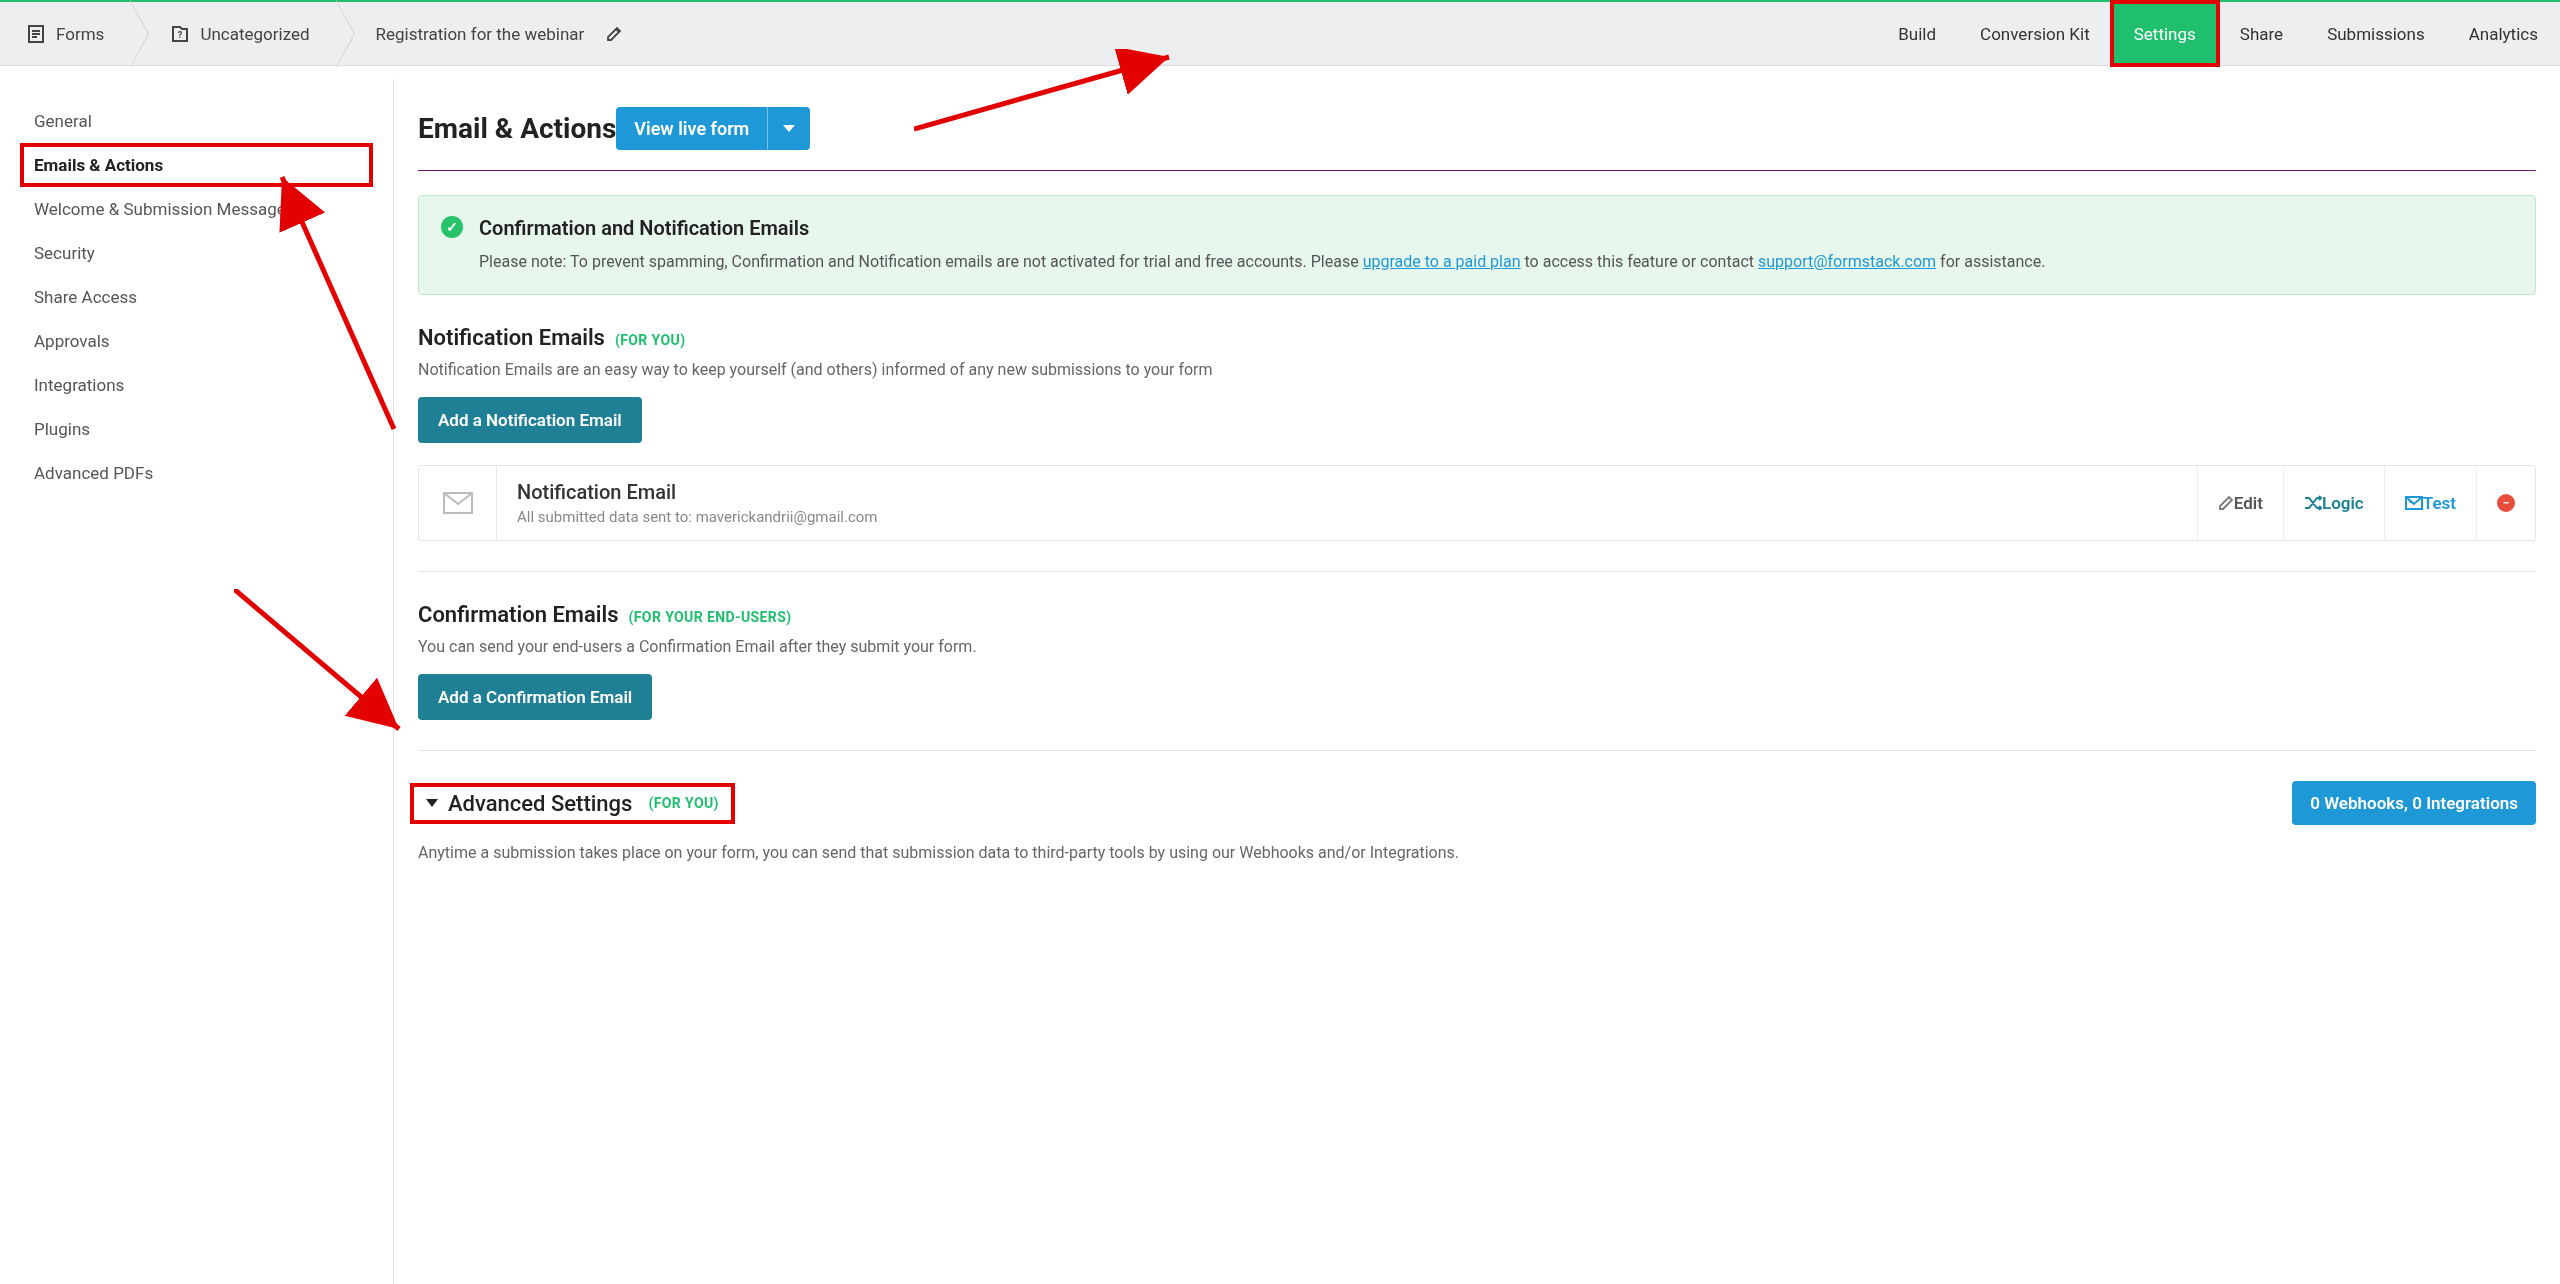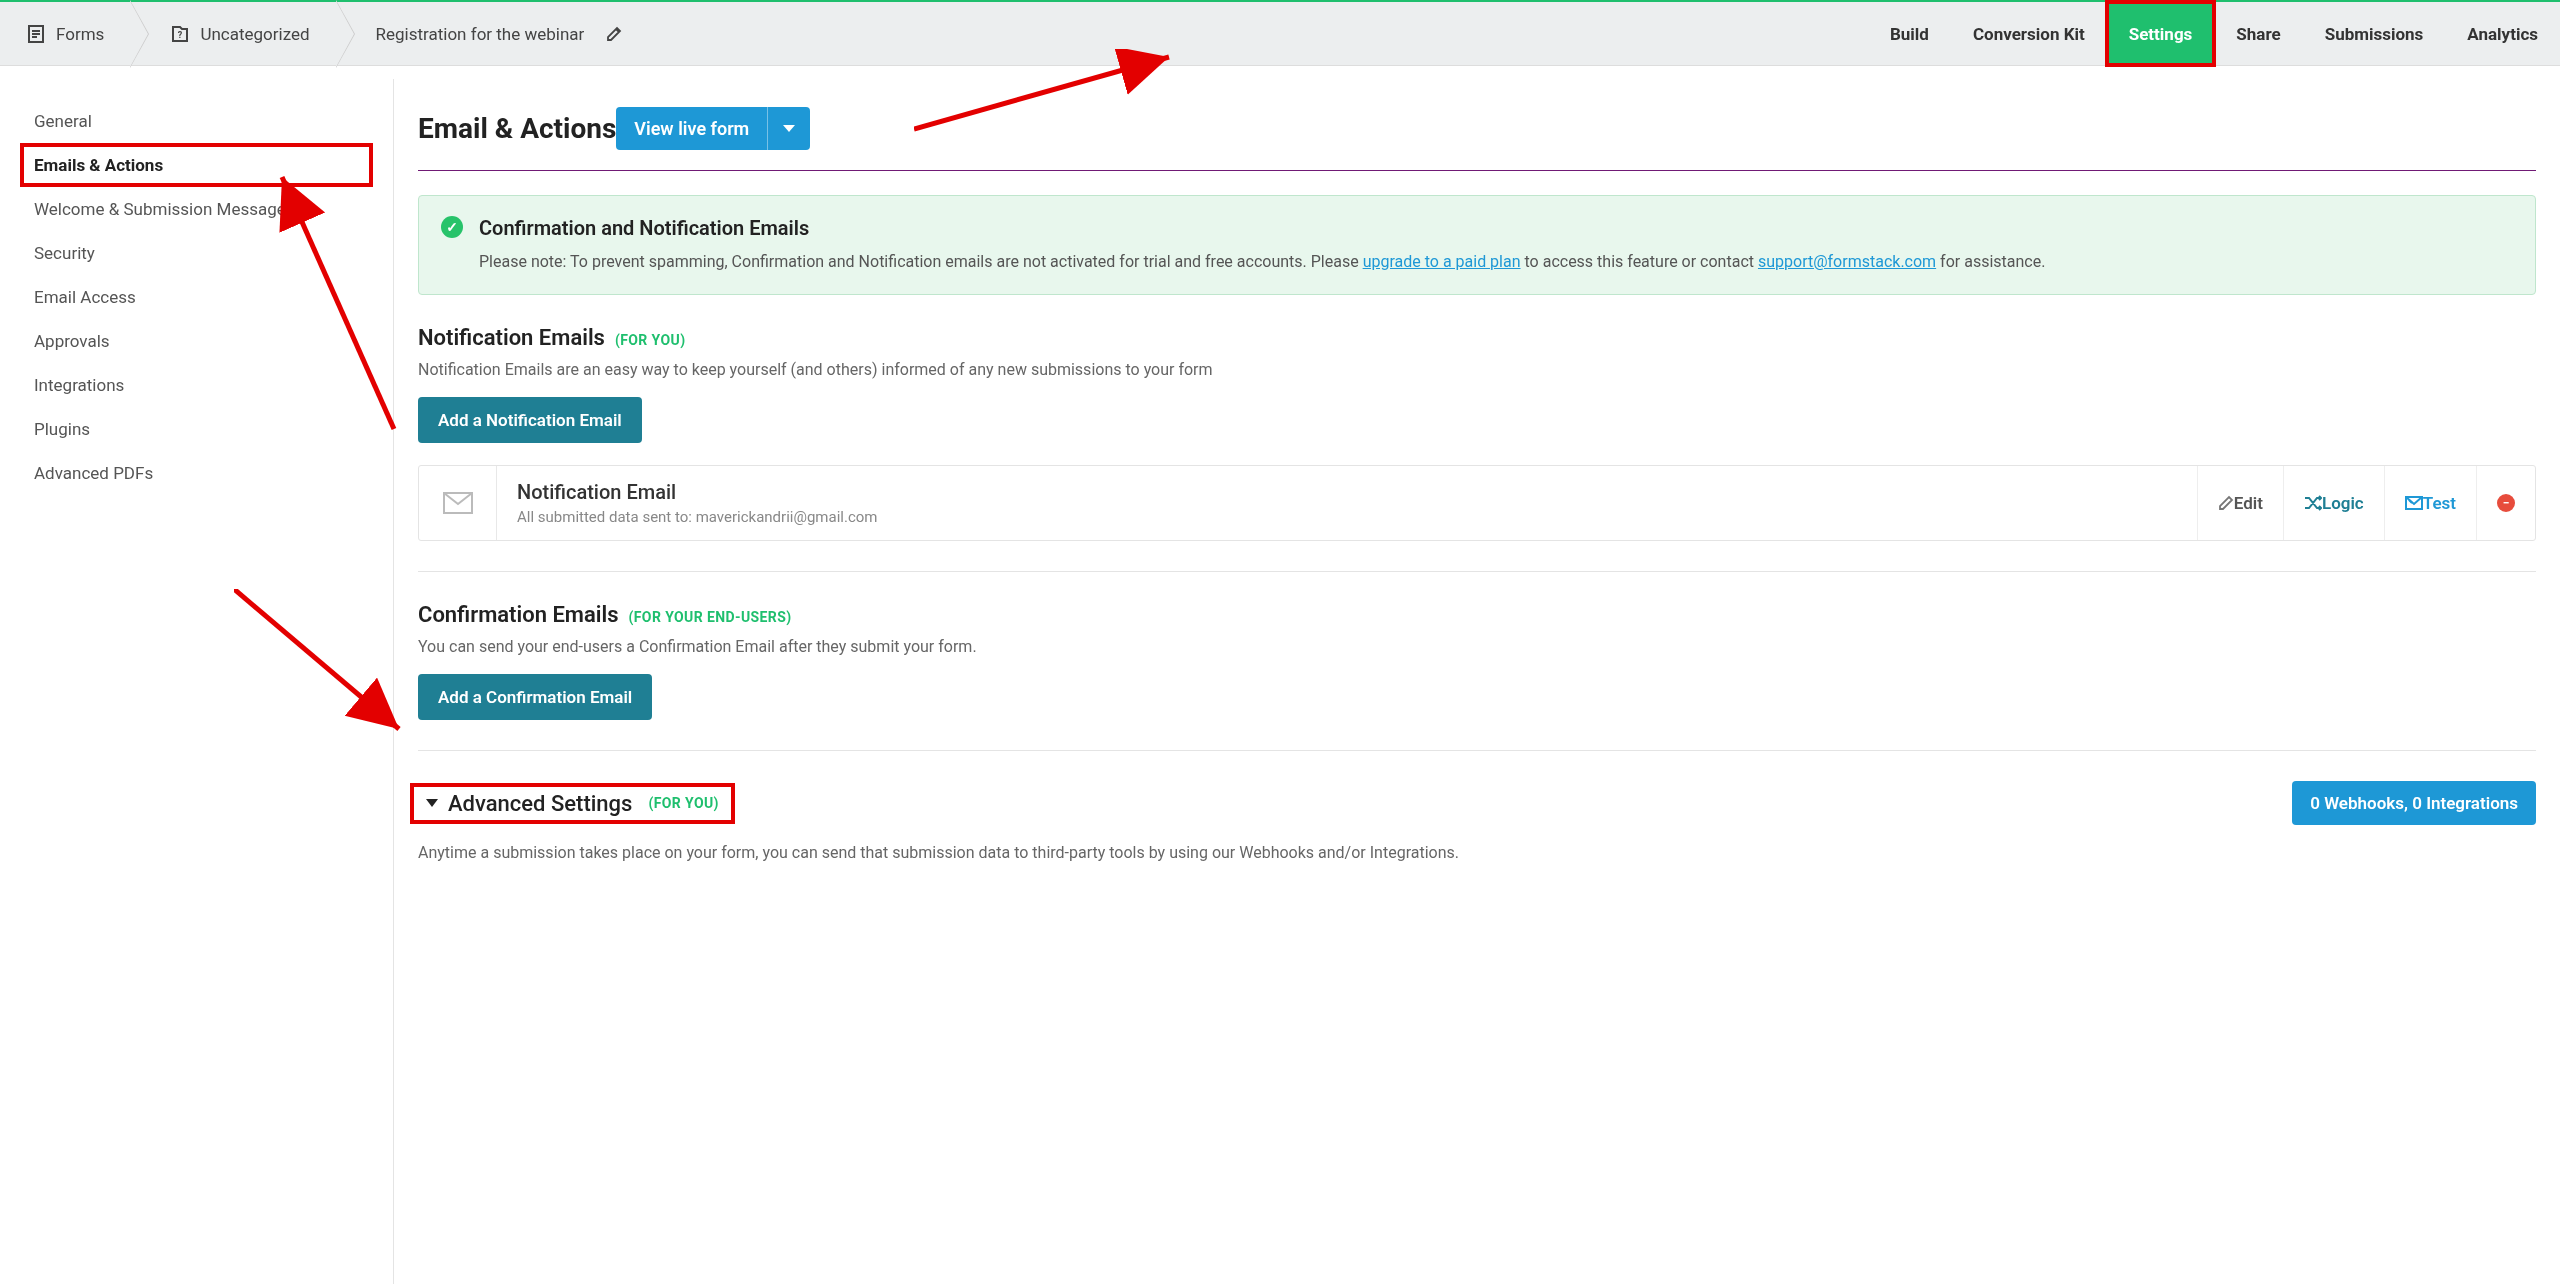--- a/index.html
+++ b/index.html
@@ -8,21 +8,21 @@
 .topbar { height: 66px; background: #eceeef; border-top: 2px solid #1fbf6e; border-bottom: 1px solid #ddd; display: flex; align-items: center; }
 .breadcrumb { display: flex; align-items: flex-end; height: 100%; }
 .bc-item { display: flex; align-items: center; gap: 10px; padding: 0 26px; height: 100%; position: relative; color: #444; font-size: 17px; cursor: pointer; }
 .bc-arrow { width: 0; height: 0; border-top: 33px solid transparent; border-bottom: 33px solid transparent; border-left: 18px solid #eceeef; position: absolute; right: -18px; z-index: 2; }
 .bc-arrow-border { width: 0; height: 0; border-top: 34px solid transparent; border-bottom: 34px solid transparent; border-left: 19px solid #ccc; position: absolute; right: -19px; z-index: 1; }
 .bc-icon { width: 20px; height: 20px; display: flex; align-items: center; justify-content: center; color: #555; }
 .bc-last { padding-left: 40px; }
 .edit-icon { margin-left: 12px; color: #555; }
 
 .topnav { margin-left: auto; display: flex; height: 100%; }
-.topnav-item { padding: 0 22px; display: flex; align-items: center; height: 100%; color: #333; font-size: 17px; cursor: pointer; font-weight: bold; }
+.topnav-item { padding: 0 22px; display: flex; align-items: center; height: 100%; color: #333; font-size: 17px; cursor: pointer; }
 .topnav-item.active { background: #1fbf6e; color: #fff; }
 .topnav-item.highlighted { outline: 4px solid #e30000; outline-offset: -2px; }
 
 .layout { display: flex; margin-top: 13px; }
 .sidebar { width: 394px; border-right: 1px solid #e4e4e4; padding-top: 20px; min-height: calc(100vh - 66px); }
 .sidebar-item { padding: 12px 34px; font-size: 17px; color: #555; cursor: pointer; }
 .sidebar-item.active { font-weight: 700; color: #222; }
 .sidebar-item.highlighted { outline: 4px solid #e30000; outline-offset: -2px; margin: 2px 22px; padding: 10px 12px; }
 
 .main { flex: 1; padding: 28px 24px 40px 24px; position: relative; }
@@ -117,21 +117,21 @@
   </div>
 </div>
 
 <div class="layout">
 
   <div class="sidebar">
     <div class="sidebar-item">General</div>
     <div class="sidebar-item active highlighted">Emails &amp; Actions</div>
     <div class="sidebar-item">Welcome &amp; Submission Message</div>
     <div class="sidebar-item">Security</div>
-    <div class="sidebar-item">Email Access</div>
+    <div class="sidebar-item">Share Access</div>
     <div class="sidebar-item">Approvals</div>
     <div class="sidebar-item">Integrations</div>
     <div class="sidebar-item">Plugins</div>
     <div class="sidebar-item">Advanced PDFs</div>
   </div>
 
   <div class="main">
     <div class="main-header">
       <h1 class="main-title">Email &amp; Actions</h1>
       <div class="view-btn">

